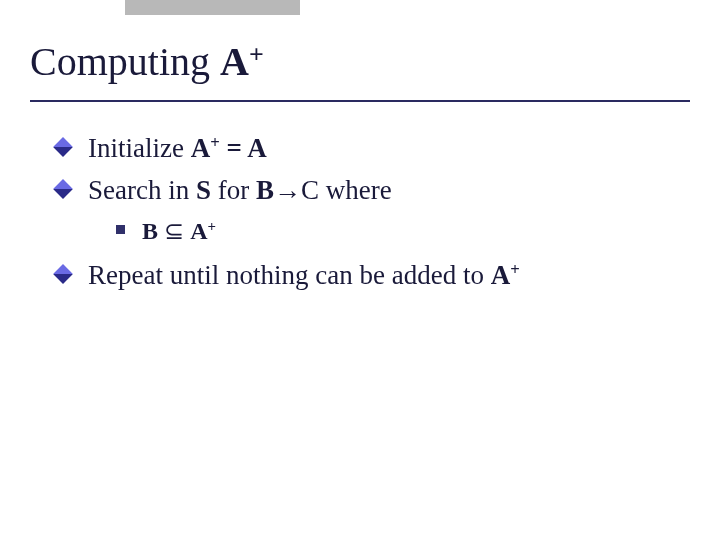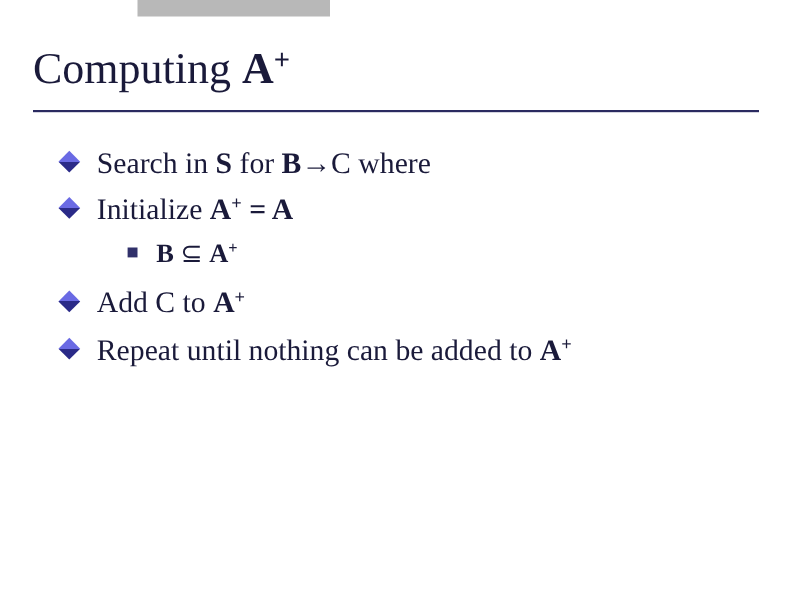--- a/index.html
+++ b/index.html
@@ -113,39 +113,35 @@
       <span>Computing </span><span class="b">A</span><span class="b sup">+</span>
     </span>
   </div>
 
   <div class="rule"></div>
 
   <div class="body">
 
     <div class="l1">
       <div class="diamond"></div>
-      <span>Search in </span><span class="b">S</span><span> for </span><span class="b">B</span><span class="arrow">→</span><span>C where</span>
+      <span>Initialize </span><span class="b">A</span><sup class="p b">+</sup><span class="b"> = A</span>
     </div>
 
     <div class="l1">
       <div class="diamond"></div>
-      <span>Initialize </span><span class="b">A</span><sup class="p b">+</sup><span class="b"> = A</span>
+      <span>Search in </span><span class="b">S</span><span> for </span><span class="b">B</span><span class="arrow">→</span><span>C where</span>
     </div>
 
     <div class="sub">
       <div class="l2">
         <div class="square"></div>
         <span class="b">B</span><span> ⊆ </span><span class="b">A</span><sup class="p b">+</sup>
       </div>
     </div>
 
-    <div class="l1">
-      <div class="diamond"></div>
-      <span>Add C to </span><span class="b">A</span><sup class="p b">+</sup>
-    </div>
 
     <div class="l1">
       <div class="diamond"></div>
       <span>Repeat until nothing can be added to </span><span class="b">A</span><sup class="p b">+</sup>
     </div>
 
   </div>
 </div>
 
 </body></html>

